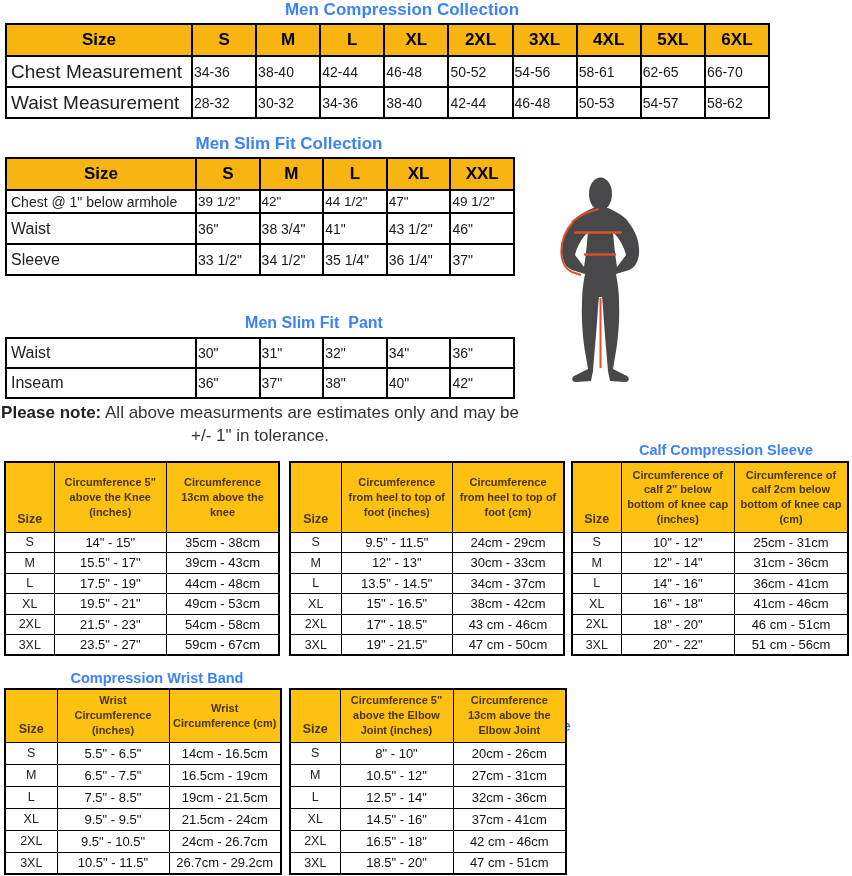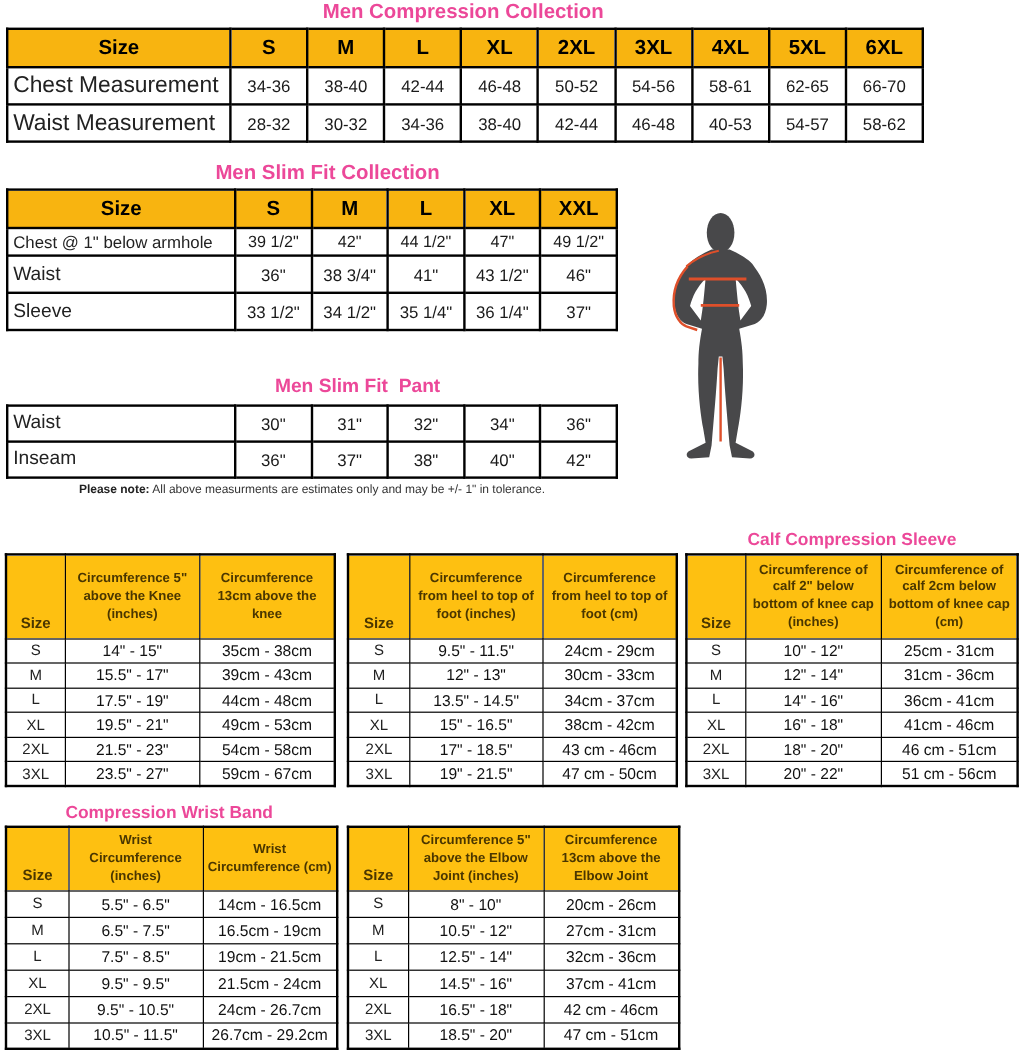--- a/index.html
+++ b/index.html
@@ -1,31 +1,31 @@
 <!DOCTYPE html>
 <html style="--yellow-main: #F8B410; --yellow-sub: #FEC011; --fig-body: #48484A; --fig-line: #DE4F2A;"><head>
 <meta charset="utf-8">
 <style>
   html,body{margin:0;padding:0;background:#fff;}
   .canvas{position:relative;width:852px;height:876px;background:#fff;
           font-family:"Liberation Sans",sans-serif;overflow:hidden;color:#111;}
   .abs{position:absolute;}
-  .title{font-weight:bold;text-align:center;color:#ec4899;}
+  .title{font-weight:bold;text-align:center;color:#3b82f6;padding-left:16px;}
   .title-lg{font-size:17px;}
   .title-md{font-size:16px;white-space:pre;}
   .title-sm{font-size:14.5px;}
 
   table{border-collapse:collapse;table-layout:fixed;background:#fff;}
   .tbl{border:2px solid #000;}
   .tbl th,.tbl td{overflow:hidden;}
 
   
   .tbl-main th,.tbl-main td{border:2px solid #000;}
   .tbl-main th{background:var(--yellow-main,#F8B410);font-weight:bold;font-size:17px;color:#000;height:28px;text-align:center;}
-  .tbl-main td{text-align:center;font-size:14px;color:#1a1a1a;height:27px;}
+  .tbl-main td{text-align:left;font-size:14px;color:#1a1a1a;height:27px;}
   .tbl-main td.lbl{text-align:left;font-size:19px;padding-left:4px;color:#222;}
   #t-compression{width:765px;}
   #t-slimfit,#t-pant{width:510px;}
   #t-slimfit tbody tr:first-child td{height:19px;font-size:13.5px;}
   #t-slimfit tbody tr:first-child td.lbl{font-size:14px;font-weight:normal;}
   #t-slimfit td.lbl,#t-pant td.lbl{font-size:16px;}
   #t-pant td{height:26px;}
 
   
   .tbl-sub th,.tbl-sub td{border:1.5px solid #000;}
@@ -33,21 +33,21 @@
               text-align:center;vertical-align:middle;line-height:1.35;padding:2px 3px;}
   .tbl-sub th.size-h{font-size:12.5px;vertical-align:bottom;padding-bottom:4px;}
   .tbl-sub td{text-align:center;font-size:13px;color:#111;}
   .tbl-sub td.lbl{font-size:12.5px;color:#222;}
   .g1 thead tr{height:70px;}
   .g1 tbody tr{height:20.5px;}
   .g2 thead tr{height:53px;}
   .g2 tbody tr{height:22px;}
   .w276{width:276px;} .w278{width:278px;}
 
-  .note{font-size:10px;color:#333;text-align:center;line-height:1.35;}
+  .note{font-size:17px;color:#333;text-align:center;line-height:1.35;}
   .note b{color:#222;}
 </style>
 </head>
 <body>
 
 <div class="canvas">
 
   <div class="abs title title-lg" style="left:0;top:2;width:772px;">Men Compression Collection</div>
   <table id="t-compression" class="abs tbl tbl-main" style="left:5px;top:23px;">
     <colgroup>
@@ -81,21 +81,21 @@
           <td>66-70</td>
         </tr>
         <tr>
           <td class="lbl">Waist Measurement</td>
           <td>28-32</td>
           <td>30-32</td>
           <td>34-36</td>
           <td>38-40</td>
           <td>42-44</td>
           <td>46-48</td>
-          <td>40-53</td>
+          <td>50-53</td>
           <td>54-57</td>
           <td>58-62</td>
         </tr>
       </tbody>
     </table>
 
   <div class="abs title title-lg" style="left:13px;top:134px;width:520px;">Men Slim Fit Collection</div>
   <table id="t-slimfit" class="abs tbl tbl-main" style="left:5px;top:157px;">
     <colgroup>
         <col style="width:190px">

